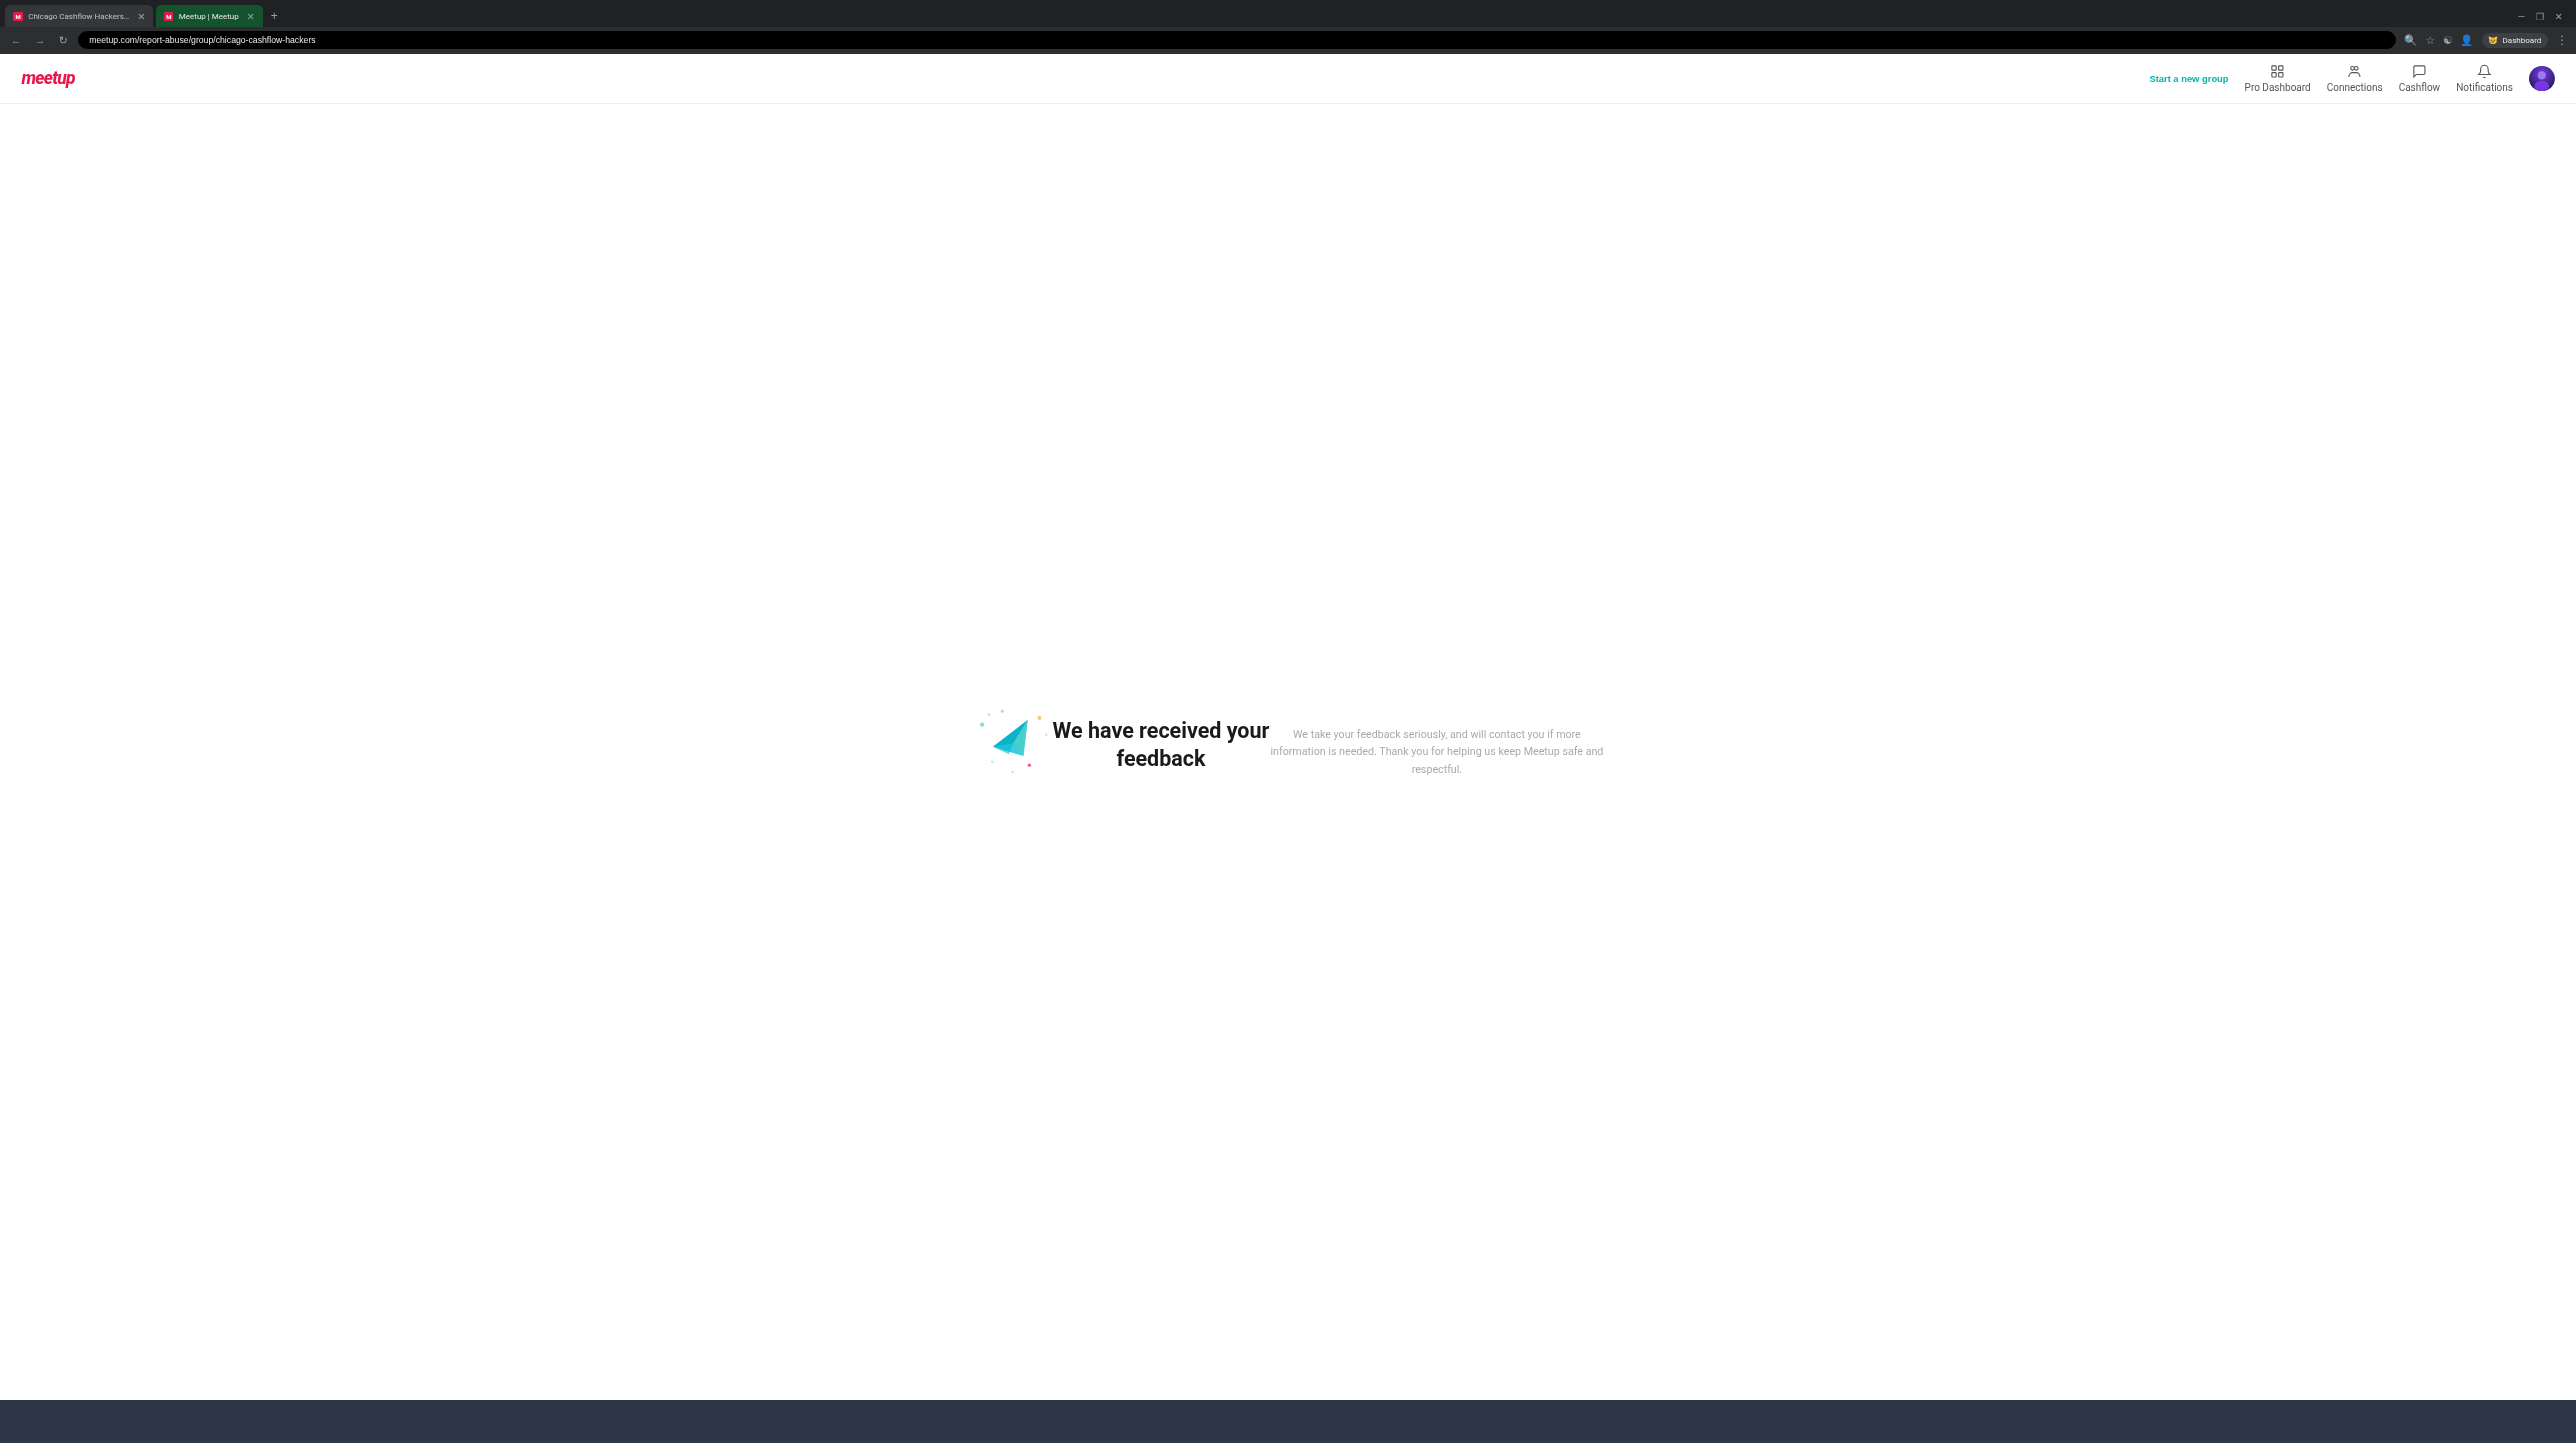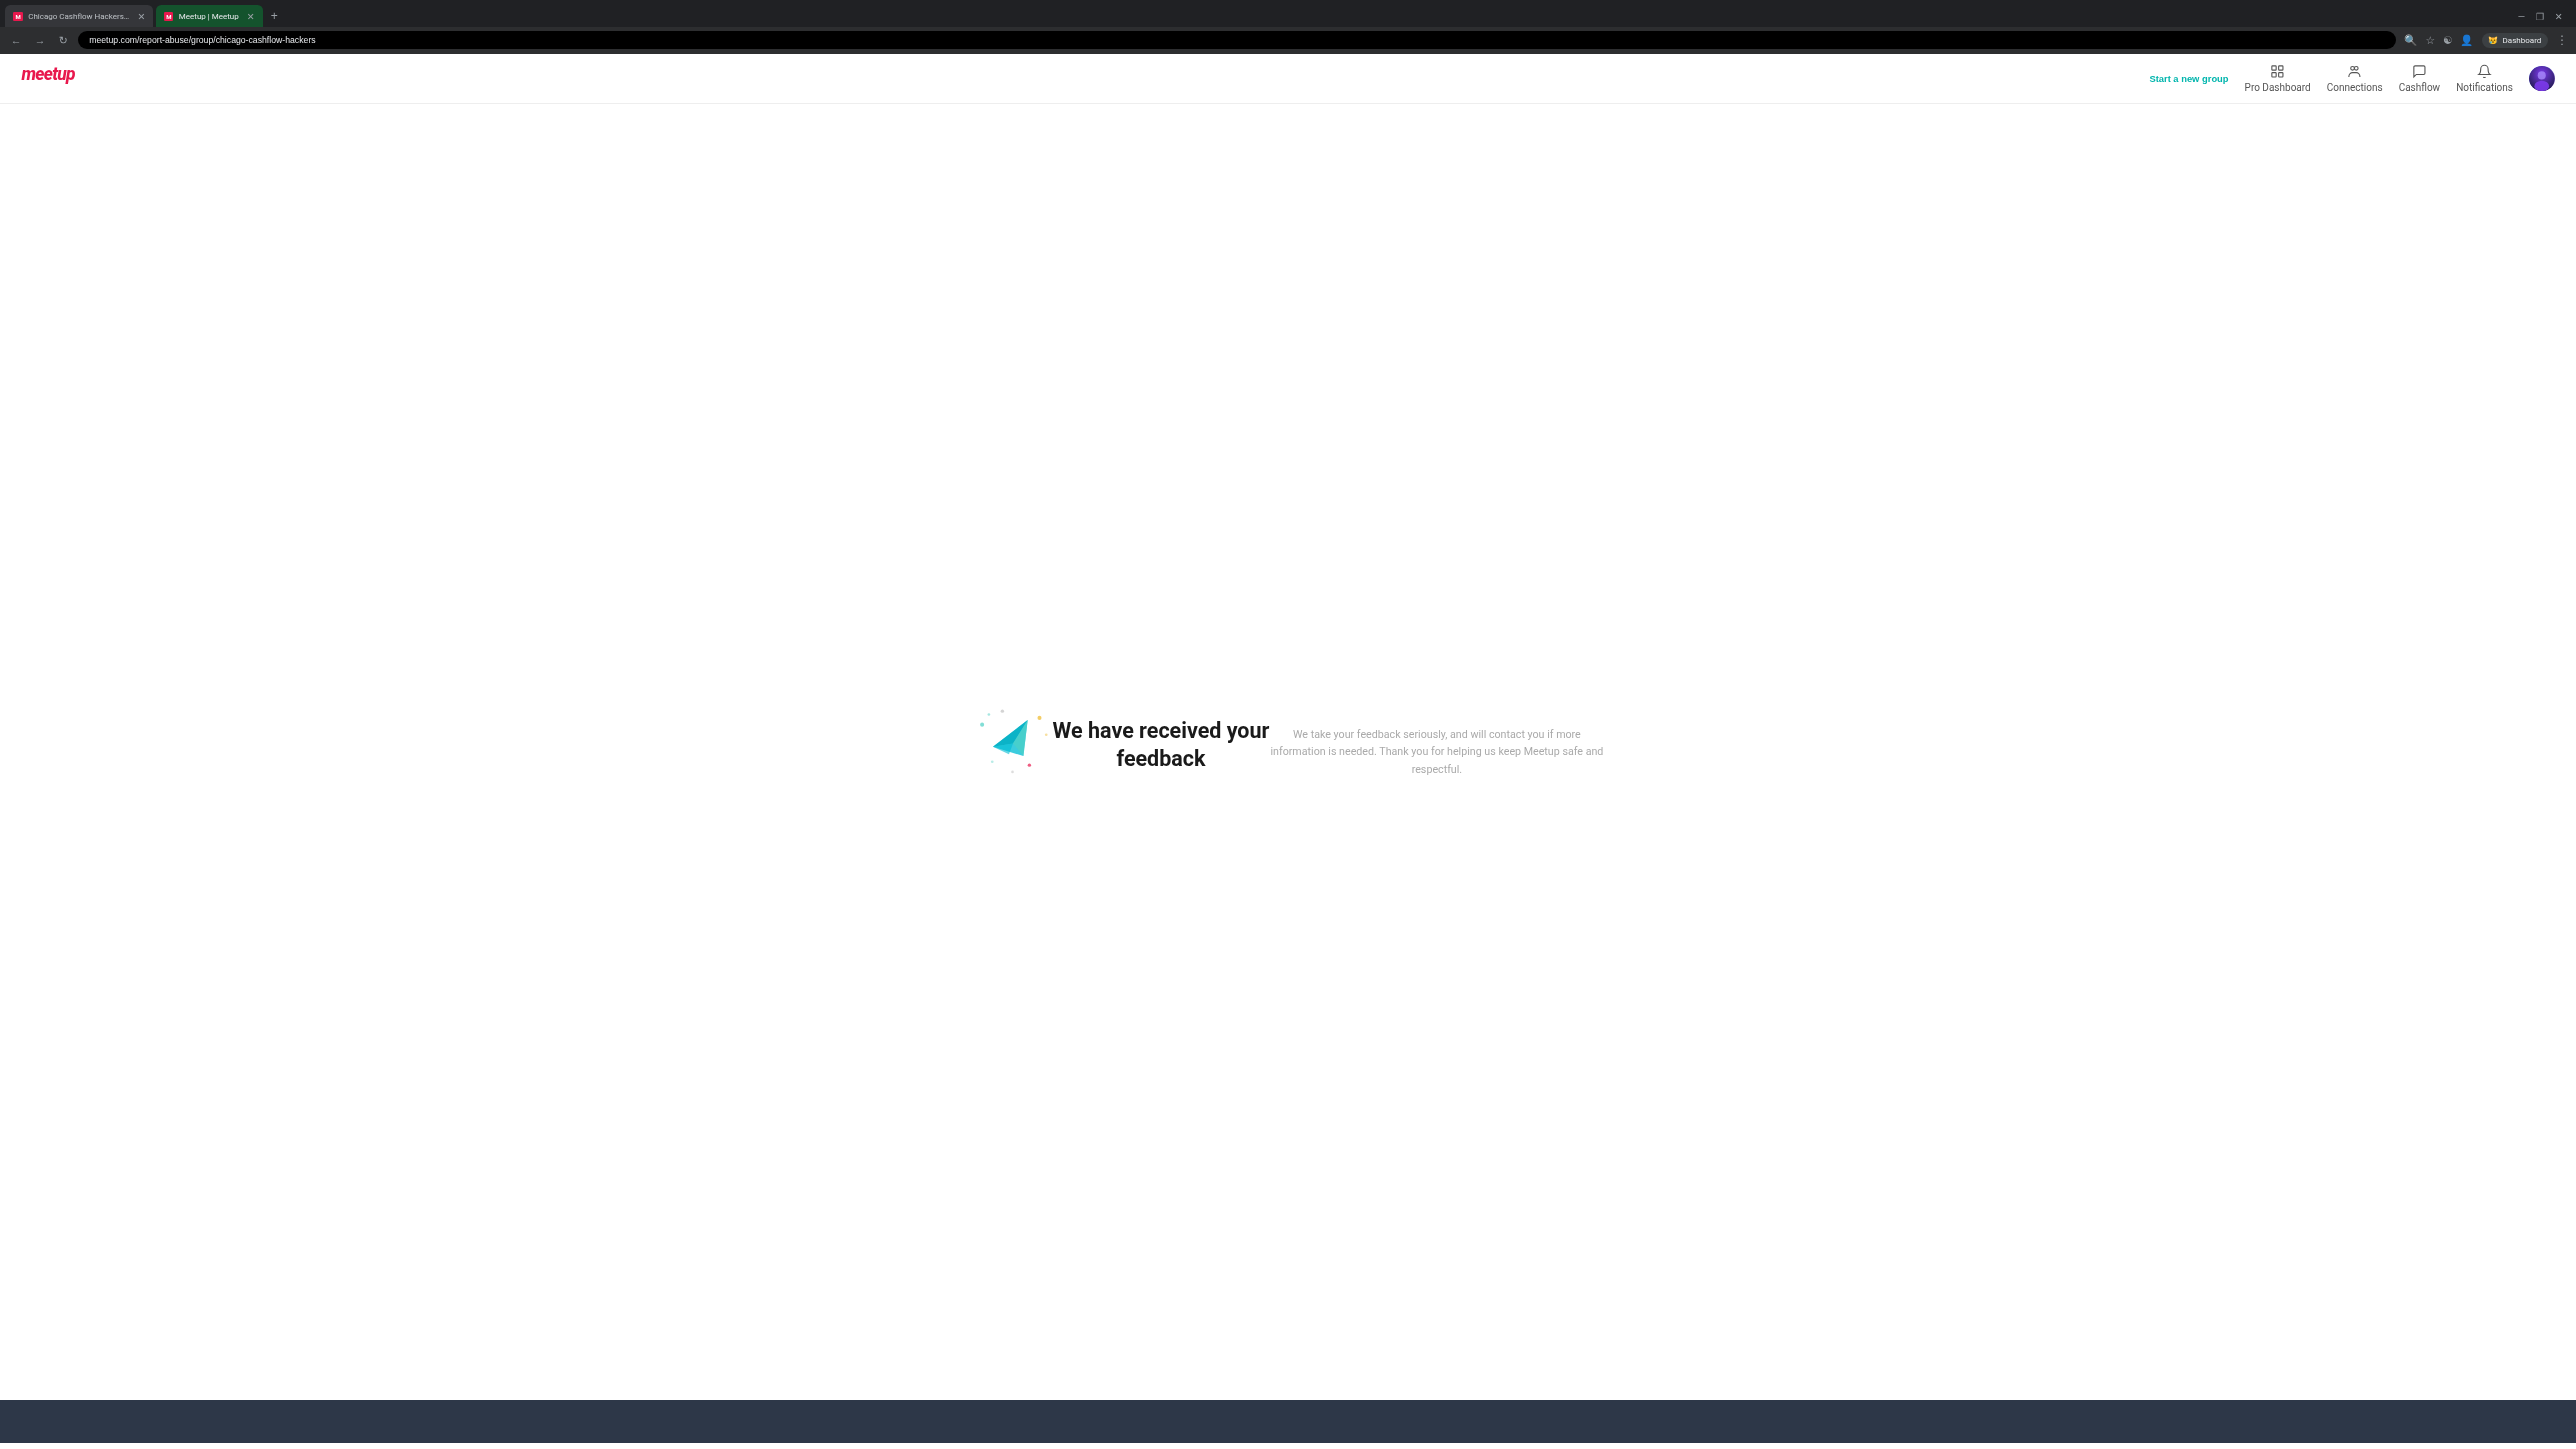--- a/index.html
+++ b/index.html
@@ -25,21 +25,21 @@
     .address-input { flex: 1; background: #000000; border: none; border-radius: 13.4px; padding: 4px 10.7px; color: #e8eaed; font-size: 8.7px; outline: none; }
     .address-actions { display: flex; gap: 8px; align-items: center; }
     .addr-icon { color: #9aa0a6; font-size: 10.7px; cursor: pointer; }
     .incognito-badge { background: #3c4043; border-radius: 10.7px; padding: 2.7px 6.7px; color: #e8eaed; font-size: 8px; display: flex; align-items: center; gap: 4px; }
     .three-dots { color: #9aa0a6; font-size: 12px; cursor: pointer; }
 
     
     .page { min-height: calc(100vh - 60px); display: flex; flex-direction: column; }
 
     
-    .navbar { display: flex; padding: 10.7px 21.5px; border-bottom: 0.7px solid #eee; }
+    .navbar { display: flex; align-items: center; padding: 10.7px 21.5px; border-bottom: 0.7px solid #eee; }
     .nav-spacer { flex: 1; }
     .start-group-btn { background: none; border: none; color: #00b5ad; font-size: 9.4px; font-weight: 700; cursor: pointer; margin-right: 16px; margin-left: 8px; }
     .nav-icons { display: flex; gap: 16px; align-items: center; }
     .nav-icon-item { display: flex; flex-direction: column; align-items: center; gap: 2.7px; cursor: pointer; color: #555; }
     .nav-icon-item svg { width: 14.8px; height: 14.8px; }
     .nav-icon-label { font-size: 10px; color: #555; }
     .avatar { width: 25.5px; height: 25.5px; border-radius: 50%; background: linear-gradient(135deg, #667eea 0%, #764ba2 100%); overflow: hidden; cursor: pointer; }
 
     
     .main-content { flex: 1; display: flex; flex-direction: row; align-items: center; justify-content: center; padding: 40px 13.4px; }

